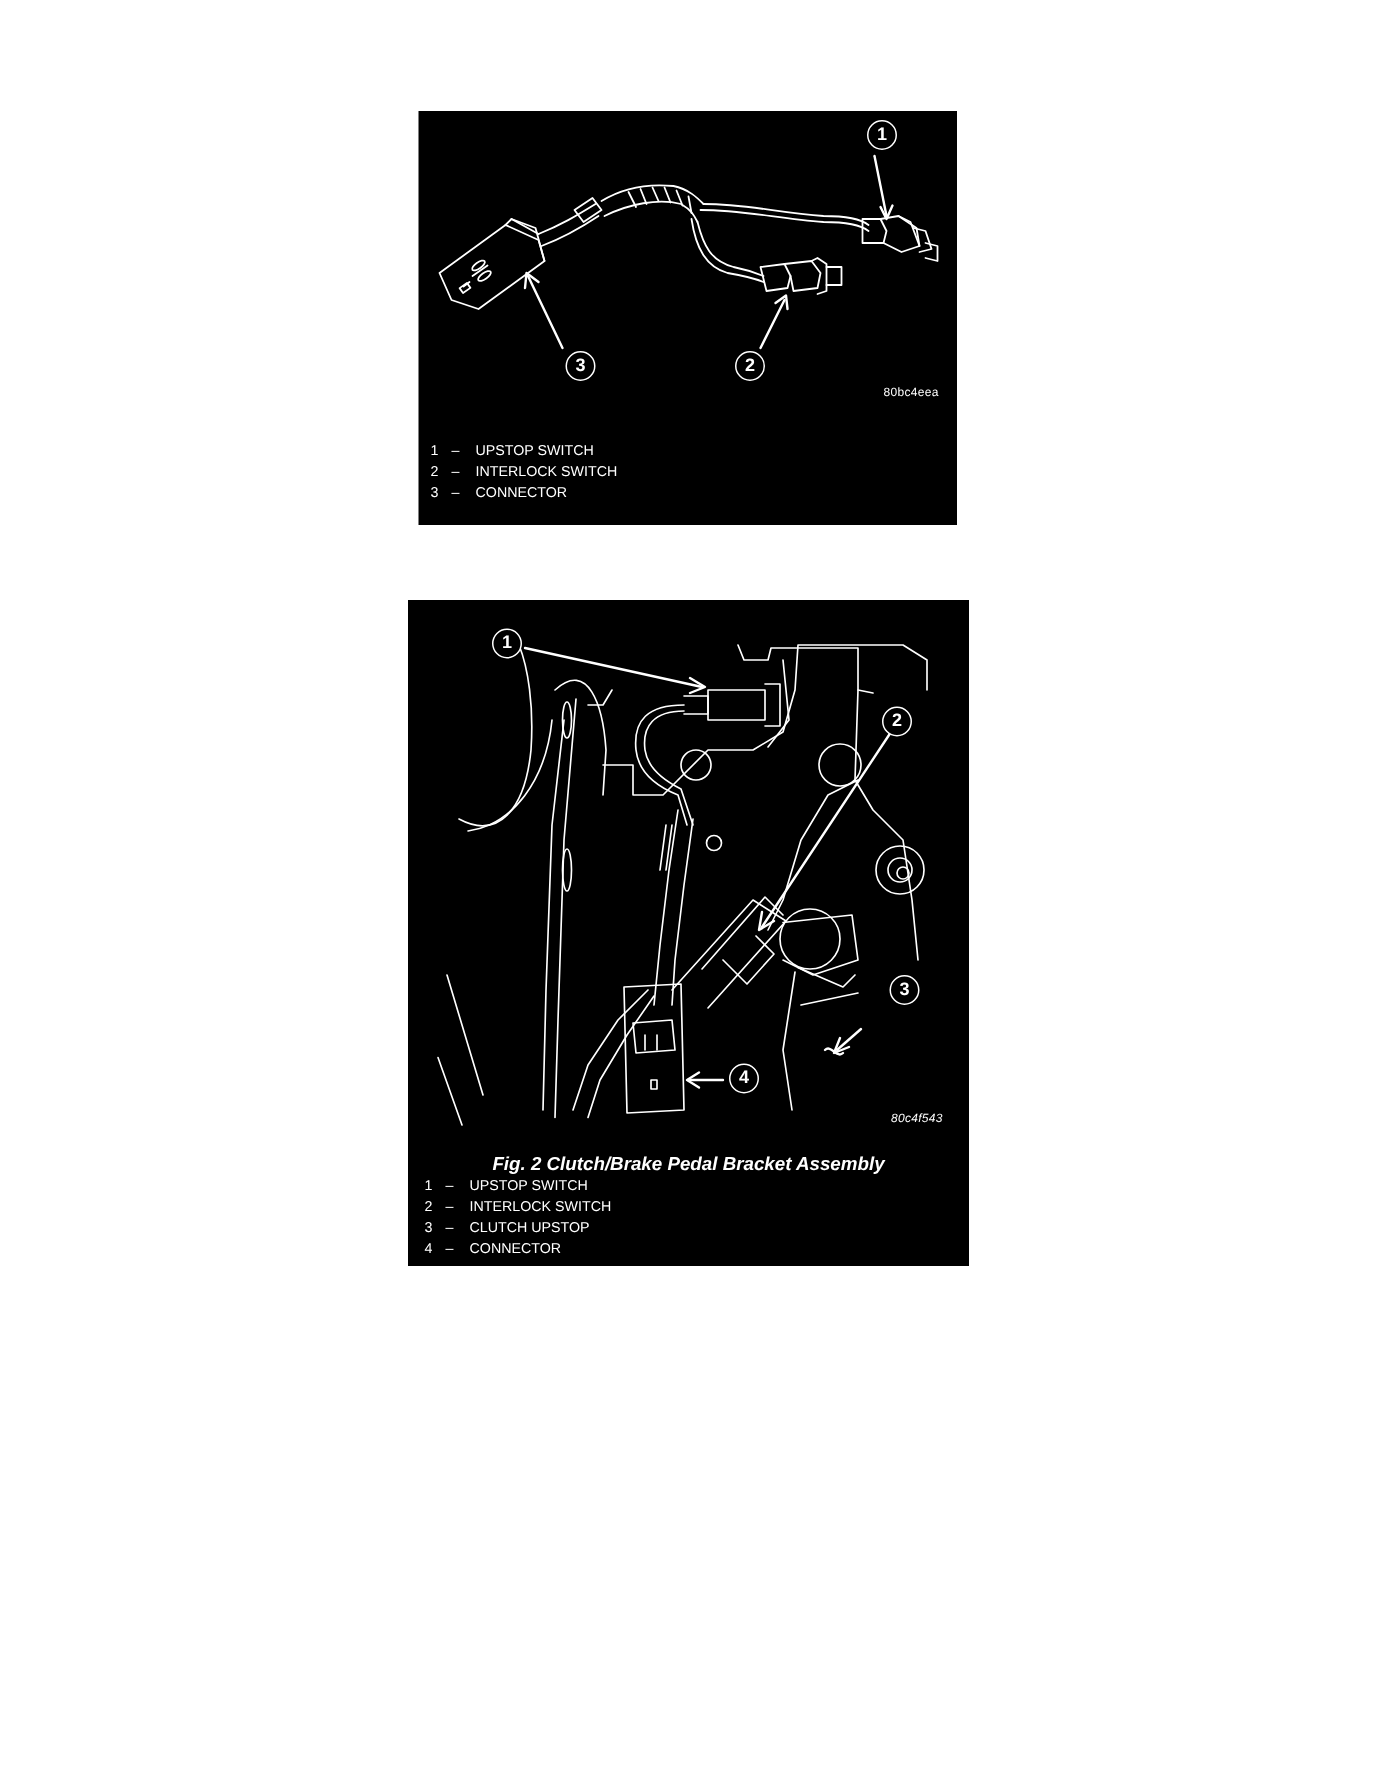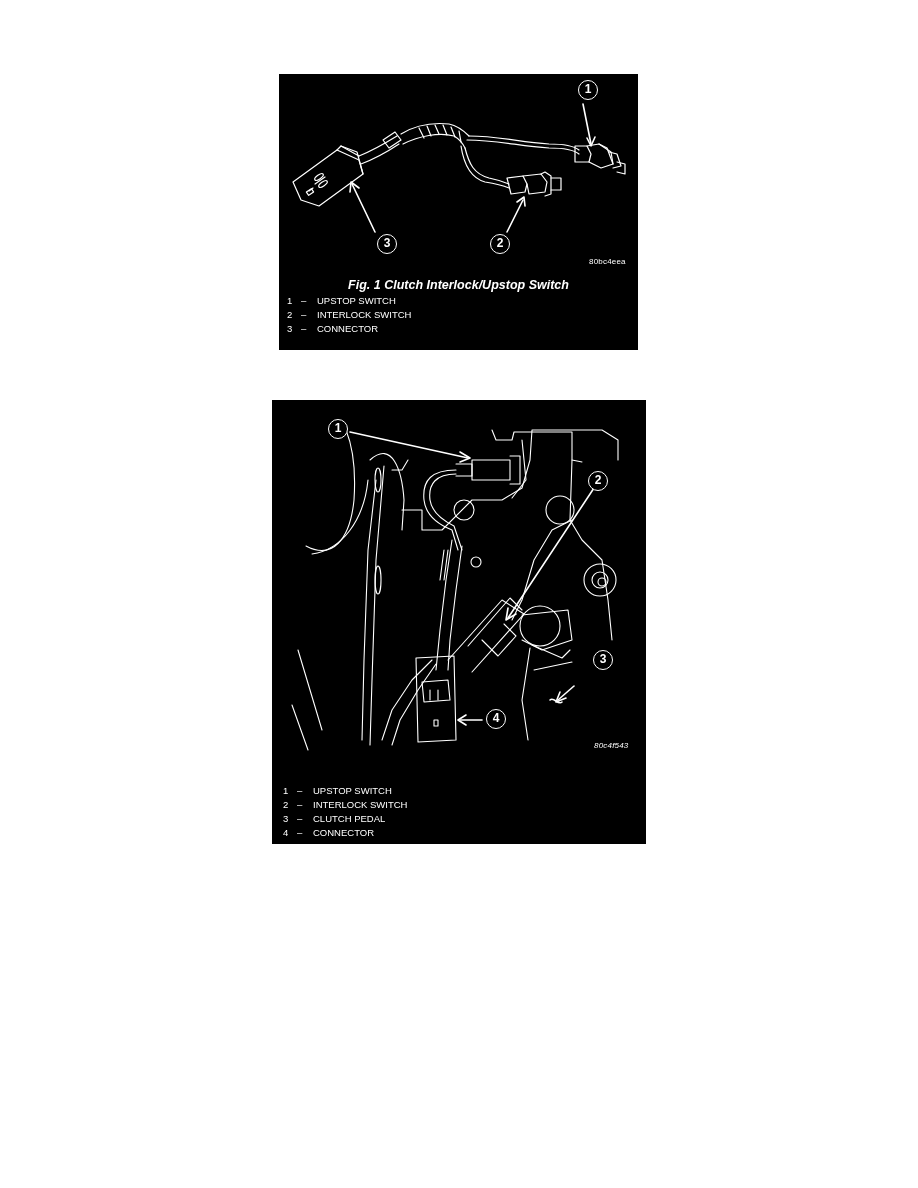--- a/index.html
+++ b/index.html
@@ -66,21 +66,20 @@
       <line x1="228" y1="158" x2="244" y2="126"></line>
       <path d="M238 128 L245 123 L246 132"></path>
       <line x1="96" y1="158" x2="73" y2="110"></line>
       <path d="M71 118 L72 108 L80 114"></path>
     </g>
   </svg>
   <div class="callout" style="left:299px; top:6px;">1</div>
   <div class="callout" style="left:211px; top:160px;">2</div>
   <div class="callout" style="left:98px; top:160px;">3</div>
   <div class="code" style="left:310px; top:183px;">80bc4eea</div>
-  <div class="caption" style="top:204px;">Fig. 1 Clutch Interlock/Upstop Switch</div>
   <div class="legend" style="left:8px; top:220px;">
     <div class="legend-row">
         <span class="legend-num">1</span>
         <span class="legend-dash">–</span>
         <span>UPSTOP SWITCH</span>
       </div>
     <div class="legend-row">
         <span class="legend-num">2</span>
         <span class="legend-dash">–</span>
         <span>INTERLOCK SWITCH</span>
@@ -167,35 +166,36 @@
       <path d="M278 300 C282 296 286 306 290 302"></path>
       <line x1="210" y1="320" x2="188" y2="320"></line>
       <path d="M194 315 L186 320 L194 325"></path>
     </g>
   </svg>
   <div class="callout" style="left:56px; top:19px;">1</div>
   <div class="callout" style="left:316px; top:71px;">2</div>
   <div class="callout" style="left:321px; top:250px;">3</div>
   <div class="callout" style="left:214px; top:309px;">4</div>
   <div class="code" style="left:322px; top:341px;font-style:italic;">80c4f543</div>
+  <div class="caption" style="top:369px;">Fig. 2 Clutch/Brake Pedal Bracket Assembly</div>
   <div class="legend" style="left:11px; top:384px;">
     <div class="legend-row">
         <span class="legend-num">1</span>
         <span class="legend-dash">–</span>
         <span>UPSTOP SWITCH</span>
       </div>
     <div class="legend-row">
         <span class="legend-num">2</span>
         <span class="legend-dash">–</span>
         <span>INTERLOCK SWITCH</span>
       </div>
     <div class="legend-row">
         <span class="legend-num">3</span>
         <span class="legend-dash">–</span>
-        <span>CLUTCH PEDAL</span>
+        <span>CLUTCH UPSTOP</span>
       </div>
     <div class="legend-row">
         <span class="legend-num">4</span>
         <span class="legend-dash">–</span>
         <span>CONNECTOR</span>
       </div>
   </div>
 </div>
 
 </body></html>

